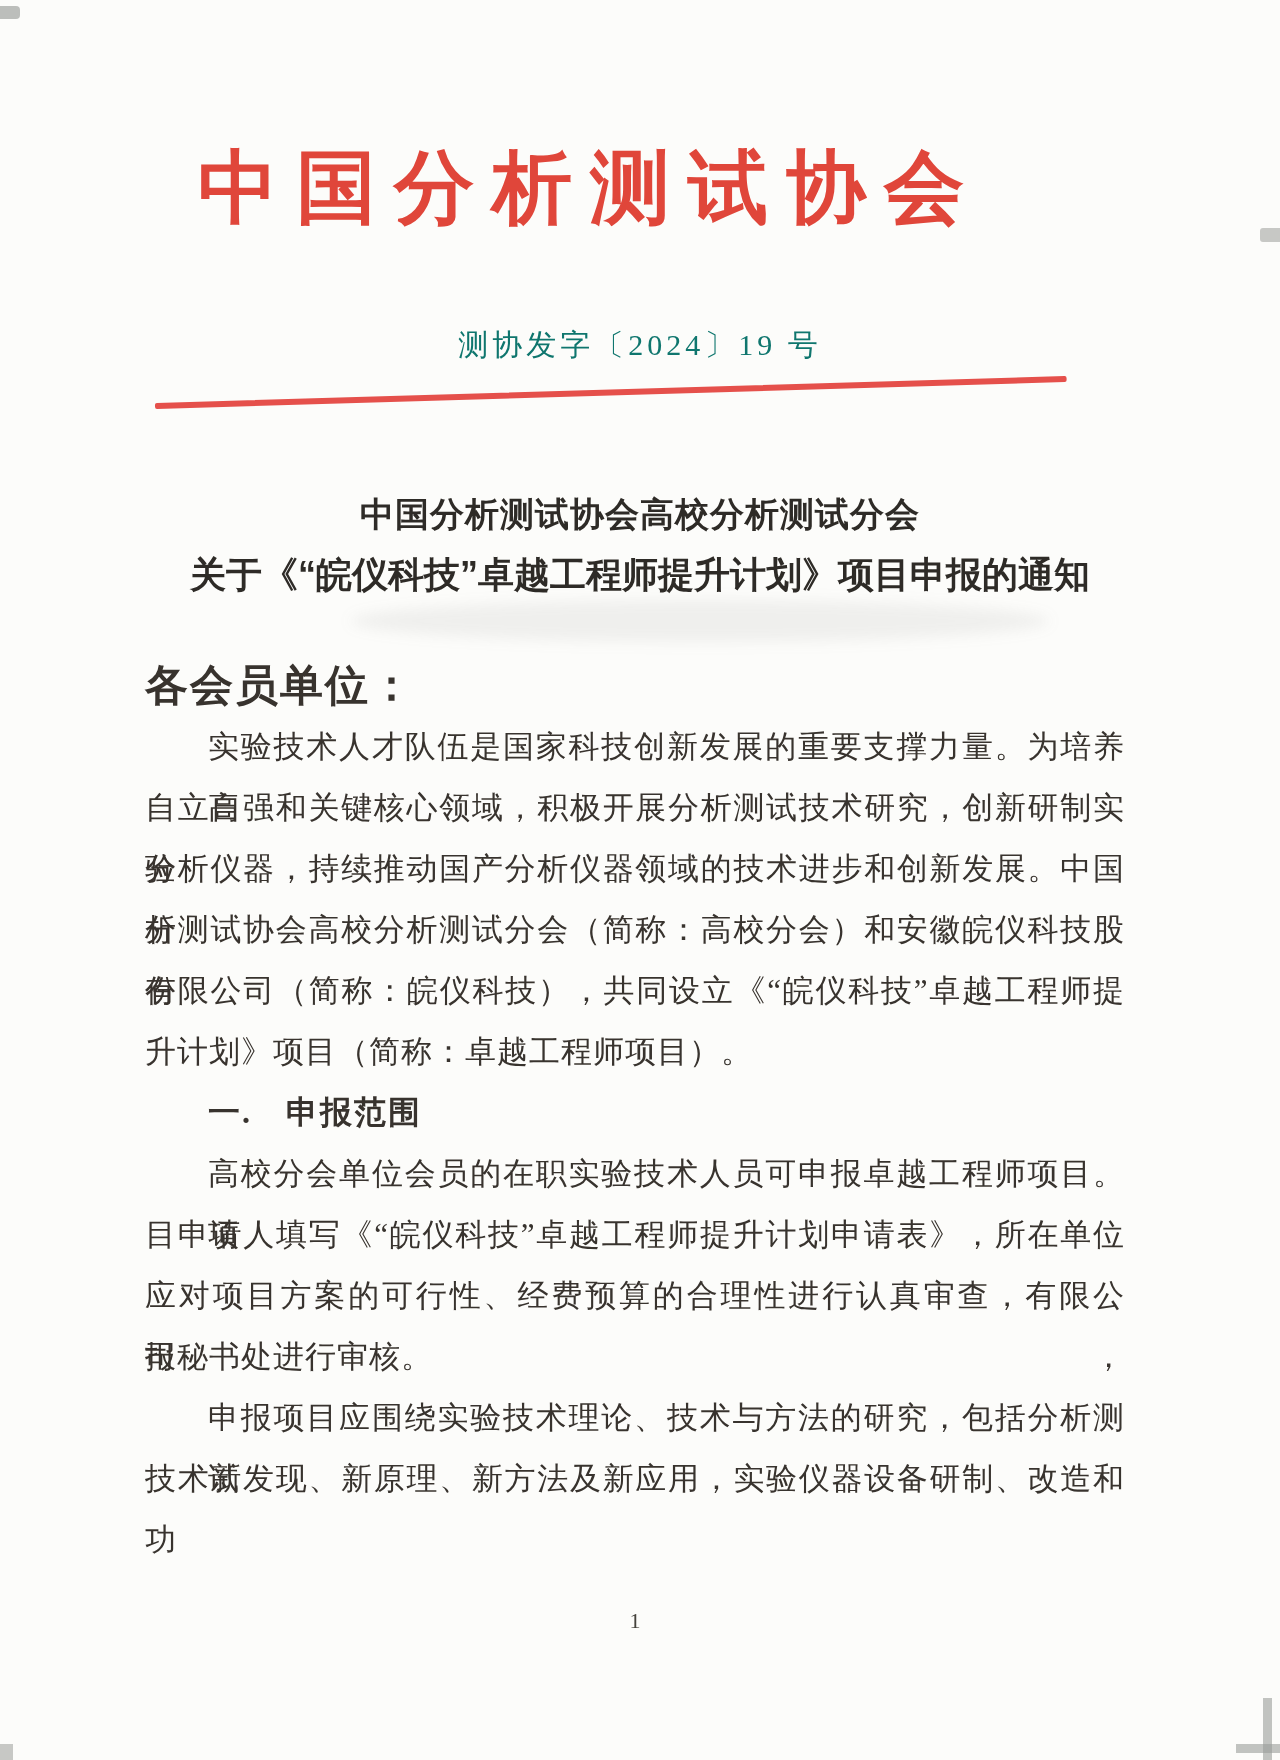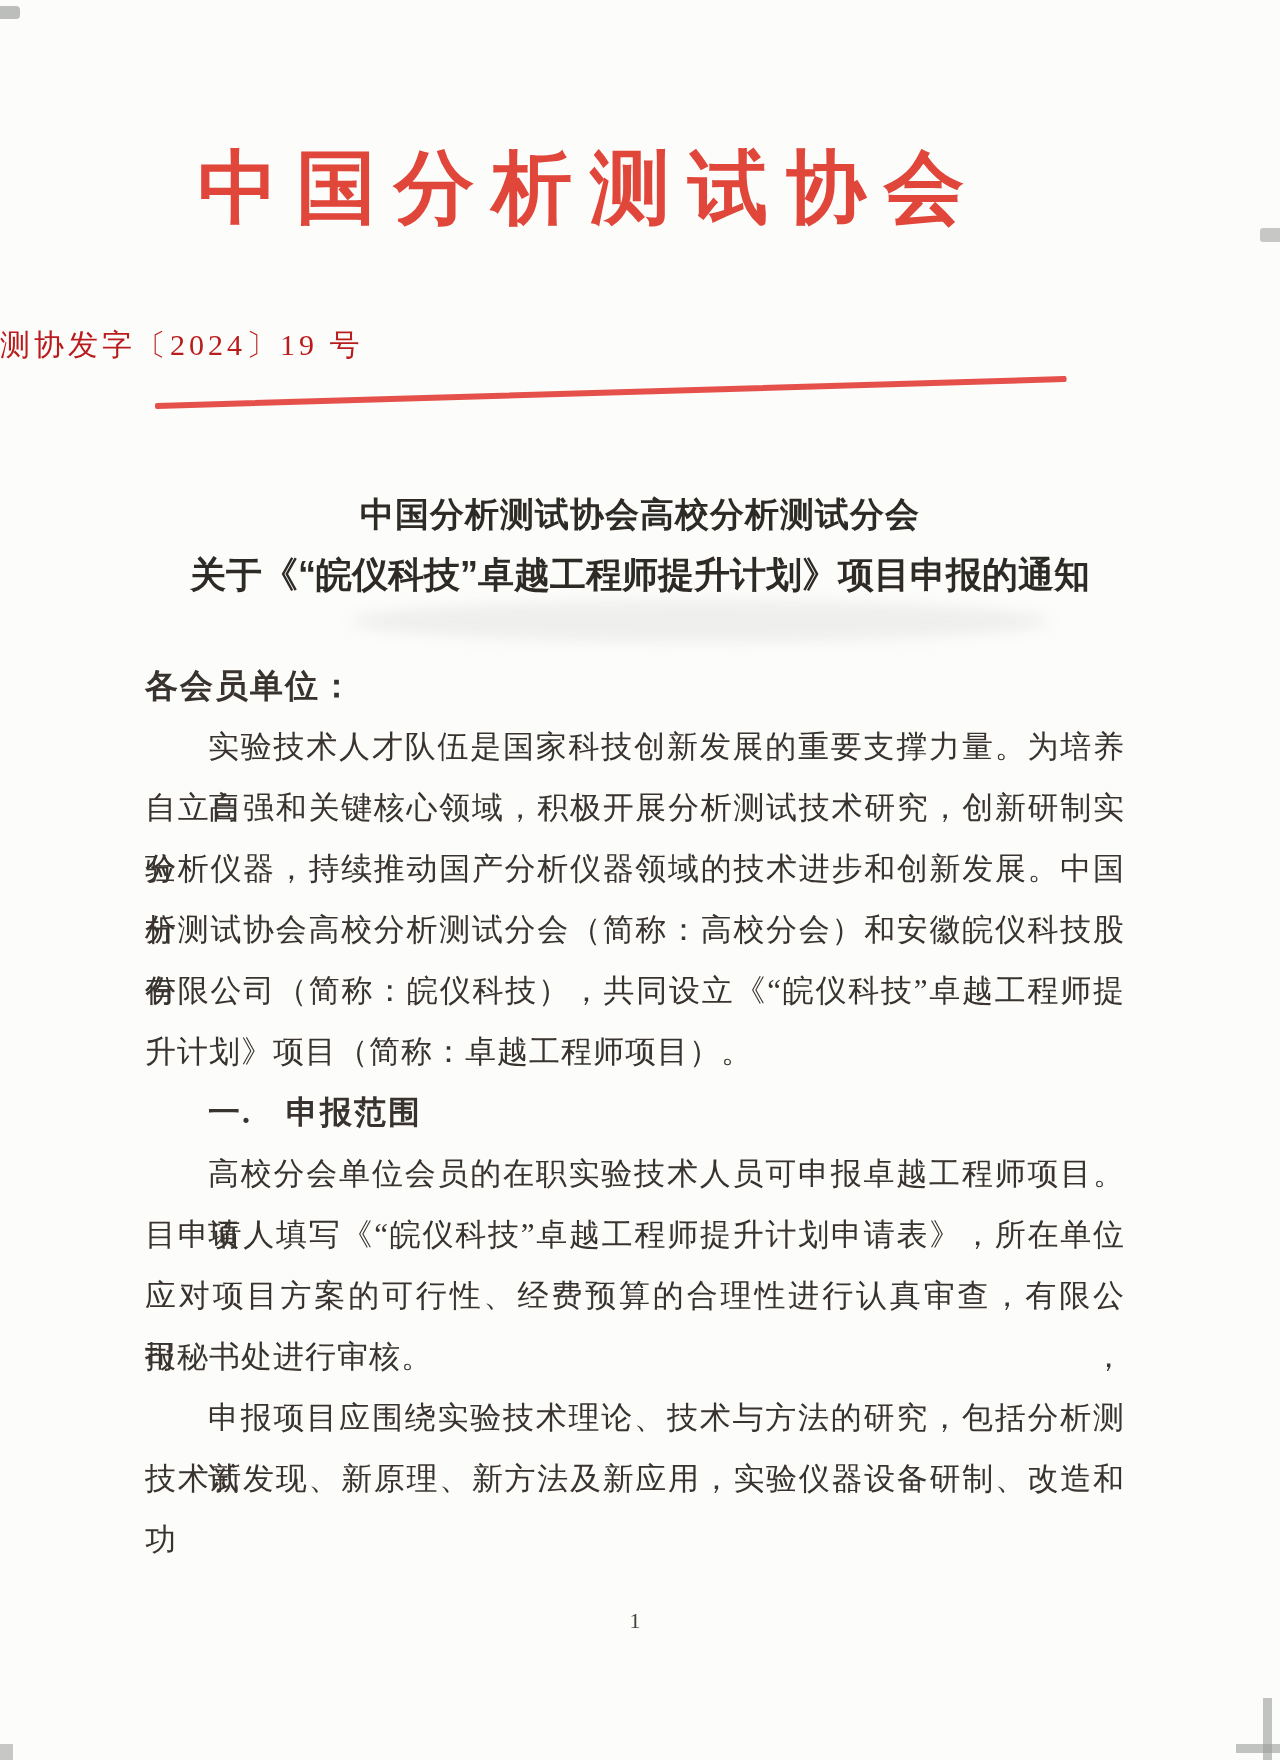--- a/index.html
+++ b/index.html
@@ -29,25 +29,26 @@
     line-height: 84px;
     letter-spacing: 18px;
     color: #e0463a;
     white-space: nowrap;
   }
   .doc-number {
     position: absolute;
     top: 326px;
     left: 0;
     width: 1280px;
+    text-align: center;
     font-family: "Liberation Serif", serif;
     font-size: 30px;
     line-height: 38px;
     letter-spacing: 4px;
-    color: #b91c1c;
+    color: #0f766e;
     white-space: nowrap;
   }
   .red-rule {
     position: absolute;
     top: 403px;
     left: 155px;
     width: 912px;
     height: 6px;
     background: #e5504b;
     border-radius: 2px;
@@ -75,21 +76,21 @@
     top: 655px;
     left: 145px;
     width: 980px;
     color: #38332e;
   }
   .salutation {
     height: 61px;
     line-height: 61px;
     font-family: "Liberation Sans", sans-serif;
     font-weight: 700;
-    font-size: 33px;
+    font-size: 43px;
     letter-spacing: 2px;
   }
   .line {
     height: 61px;
     line-height: 61px;
     font-family: "Liberation Serif", serif;
     font-size: 31px;
     letter-spacing: 1px;
     white-space: nowrap;
   }

